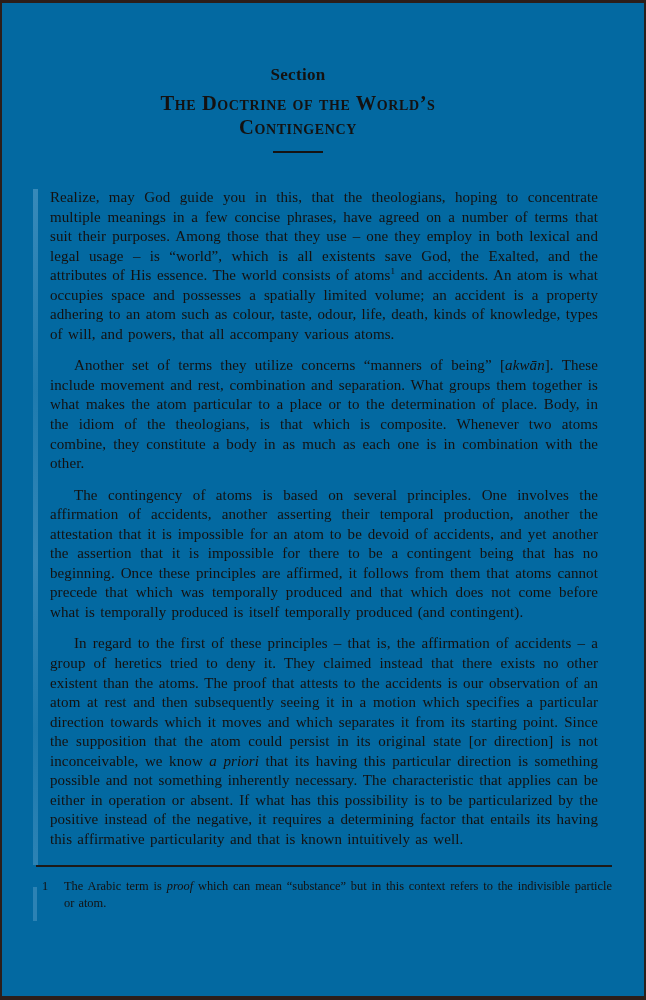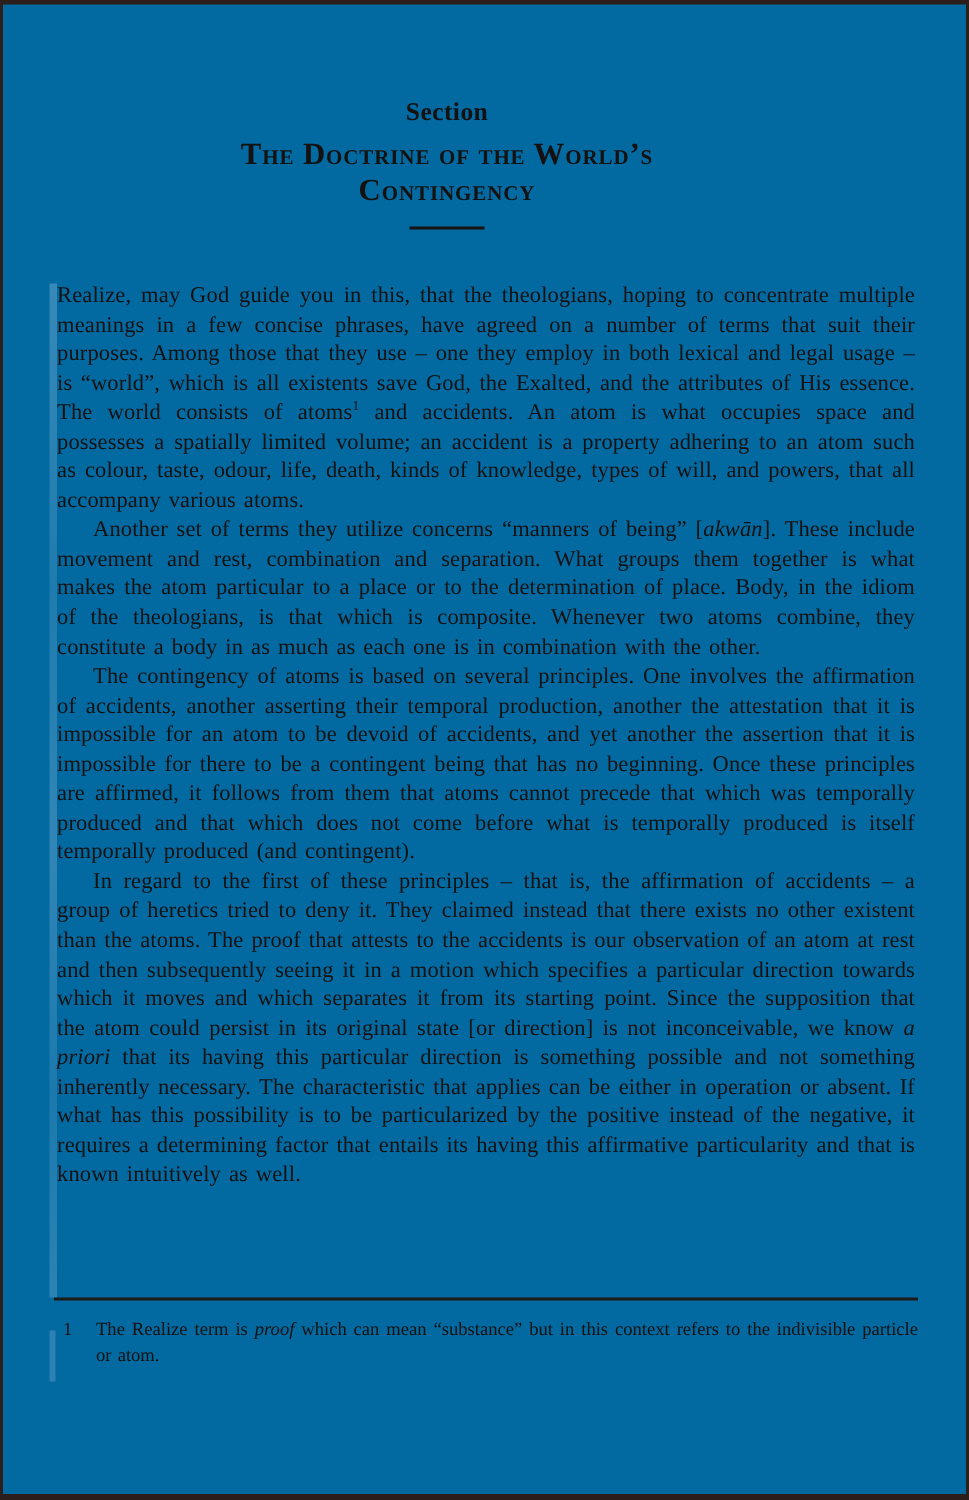--- a/index.html
+++ b/index.html
@@ -47,21 +47,21 @@
   }
   .body-text {
     margin: 35px 34px 0 36px;
     font-size: 15px;
     line-height: 19.55px;
     text-align: justify;
     letter-spacing: 0.1px;
     word-spacing: 1.4px;
   }
   .body-text p.para {
-    margin: 0;
+    margin: 12px;
   }
   .body-text p.para.indent {
     text-indent: 24px;
   }
   .body-text sup {
     font-size: 9px;
     line-height: 0;
     vertical-align: super;
   }
   em { font-style: italic; }
@@ -138,17 +138,17 @@
       <p class="para"><span>Realize, may God guide you in this, that the theologians, hoping to concentrate multiple meanings in a few concise phrases, have agreed on a number of terms that suit their purposes. Among those that they use – one they employ in both lexical and legal usage – is “world”, which is all existents save God, the Exalted, and the attributes of His essence. The world consists of atoms</span><sup>1</sup><span> and accidents. An atom is what occupies space and possesses a spatially limited volume; an accident is a property adhering to an atom such as colour, taste, odour, life, death, kinds of knowledge, types of will, and powers, that all accompany various atoms.</span></p>
       <p class="para indent"><span>Another set of terms they utilize concerns “manners of being” [</span><em>akwān</em><span>]. These include movement and rest, combination and separation. What groups them together is what makes the atom particular to a place or to the determination of place. Body, in the idiom of the theologians, is that which is composite. Whenever two atoms combine, they constitute a body in as much as each one is in combination with the other.</span></p>
       <p class="para indent"><span>The contingency of atoms is based on several principles. One involves the affirmation of accidents, another asserting their temporal production, another the attestation that it is impossible for an atom to be devoid of accidents, and yet another the assertion that it is impossible for there to be a contingent being that has no beginning. Once these principles are affirmed, it follows from them that atoms cannot precede that which was temporally produced and that which does not come before what is temporally produced is itself temporally produced (and contingent).</span></p>
       <p class="para indent"><span>In regard to the first of these principles – that is, the affirmation of accidents – a group of heretics tried to deny it. They claimed instead that there exists no other existent than the atoms. The proof that attests to the accidents is our observation of an atom at rest and then subsequently seeing it in a motion which specifies a particular direction towards which it moves and which separates it from its starting point. Since the supposition that the atom could persist in its original state [or direction] is not inconceivable, we know </span><em>a priori</em><span> that its having this particular direction is something possible and not something inherently necessary. The characteristic that applies can be either in operation or absent. If what has this possibility is to be particularized by the positive instead of the negative, it requires a determining factor that entails its having this affirmative particularity and that is known intuitively as well.</span></p>
     </div>
 
   <div class="footnote-area">
     <div class="footnote-divider"></div>
     <div class="footnote">
       <span class="footnote-marker">1</span>
-      <span class="footnote-text"><span>The Realize term is </span><em>proof</em><span> which can mean “substance” but in this context refers to the indivisible particle or atom.</span></span>
+      <span class="footnote-text"><span>The Arabic term is </span><em>proof</em><span> which can mean “substance” but in this context refers to the indivisible particle or atom.</span></span>
     </div>
   </div>
 
 </div>
 
 </body></html>

